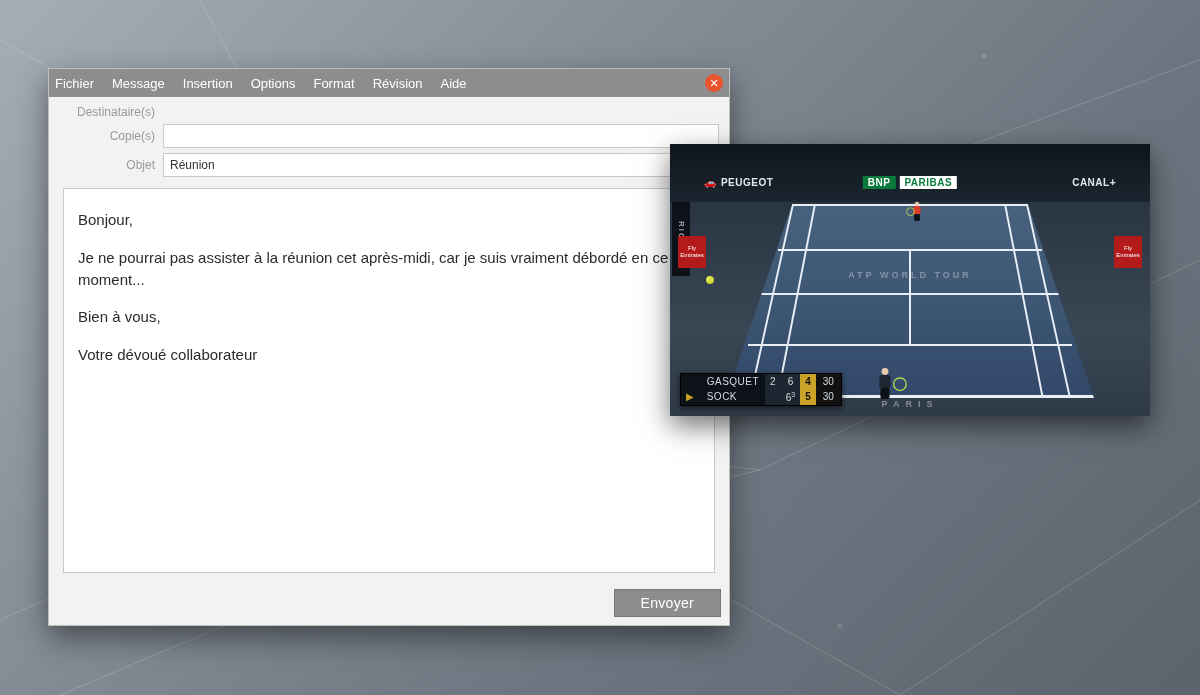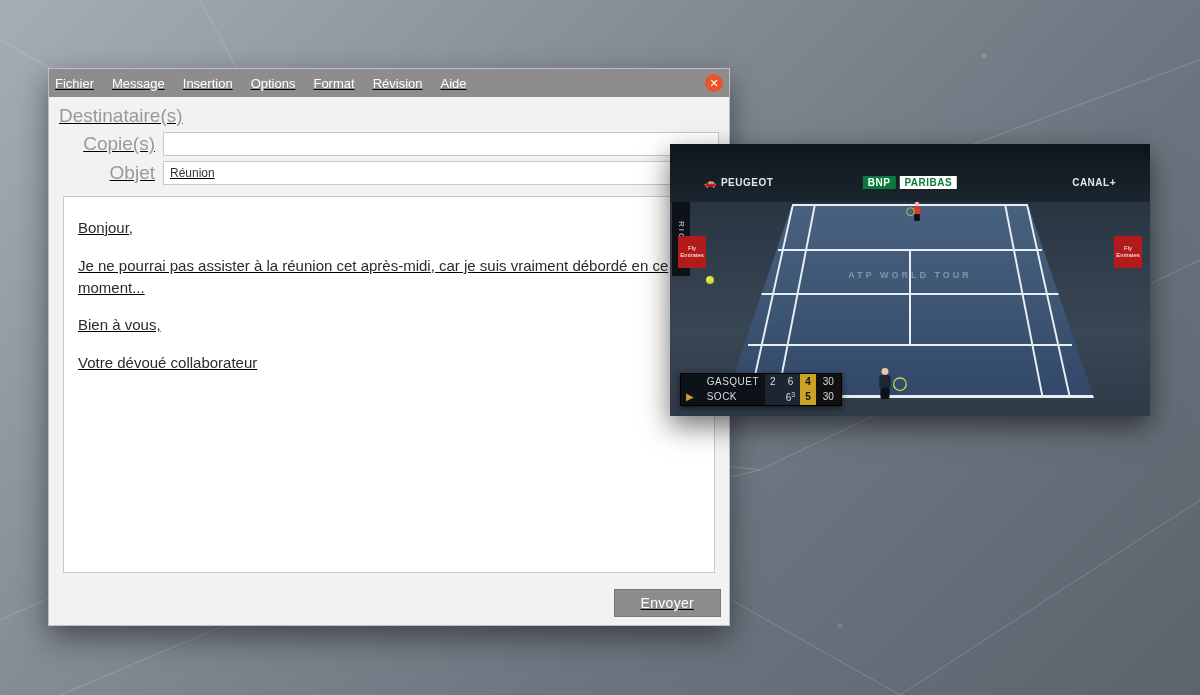--- a/index.html
+++ b/index.html
@@ -13,36 +13,36 @@
       radial-gradient(circle at 8% 80%,  rgba(255,255,255,.12) 0 2px, transparent 3px),
       linear-gradient(135deg,#a6adb5 0%,#858d96 35%,#6d7680 65%,#5b636d 100%);
   }
   .desktop svg.mesh{position:absolute;inset:0;width:100%;height:100%;pointer-events:none;}
 
   
   .mailwin{
     position:absolute;left:48px;top:68px;width:680px;height:556px;
     background:#f2f2f2;border:1px solid #bfbfbf;
     box-shadow:0 12px 28px rgba(0,0,0,.45);
-    display:flex;flex-direction:column;text-decoration:underline;
+    display:flex;flex-direction:column;
   }
   .menubar{
     height:28px;background:#8d8d8d;color:#fff;display:flex;align-items:center;
     font-size:13px;padding:0 6px;gap:18px;position:relative;
   }
   .menubar .item{cursor:default;white-space:nowrap;}
   .closebtn{
     position:absolute;right:6px;top:5px;width:18px;height:18px;border-radius:50%;
     background:#e8552c;display:flex;align-items:center;justify-content:center;
     color:#fff;font-size:11px;line-height:1;cursor:pointer;
   }
   .headers{padding:8px 10px 6px 10px;}
   .hrow{display:flex;align-items:center;margin-bottom:5px;}
   .hrow label{
-    width:96px;text-align:right;color:#9a9a9a;font-size:19px;padding-right:8px;
+    width:96px;text-align:right;color:#9a9a9a;font-size:12px;padding-right:8px;
   }
   .hrow input{
     flex:1;height:20px;border:1px solid #c8c8c8;background:#fff;
     font-size:12px;padding:1px 6px;color:#333;outline:none;
   }
   .bodywrap{flex:1;padding:0 14px 8px 14px;display:flex;}
   .editor{
     flex:1;background:#fff;border:1px solid #c8c8c8;
     padding:20px 14px;font-size:15px;color:#2b2b2b;line-height:1.45;
     overflow:auto;
@@ -211,20 +211,21 @@
       <div class="line baseline-bot"></div>
       <div class="line net"></div>
       <div class="line svc-top"></div>
       <div class="line svc-bot"></div>
       <div class="line center-svc"></div>
       <div class="line singles-l-top"></div>
       <div class="line singles-r-top"></div>
       <div class="line alley-l"></div>
       <div class="line alley-r"></div>
     </div>
+    <div class="paris">PARIS</div>
 
     <div class="ball"></div>
 
     <div class="player top">
       <div class="head"></div>
         <div class="torso"></div>
         <div class="legs"></div>
         <div class="racket"></div>
     </div>
     <div class="player bot">

